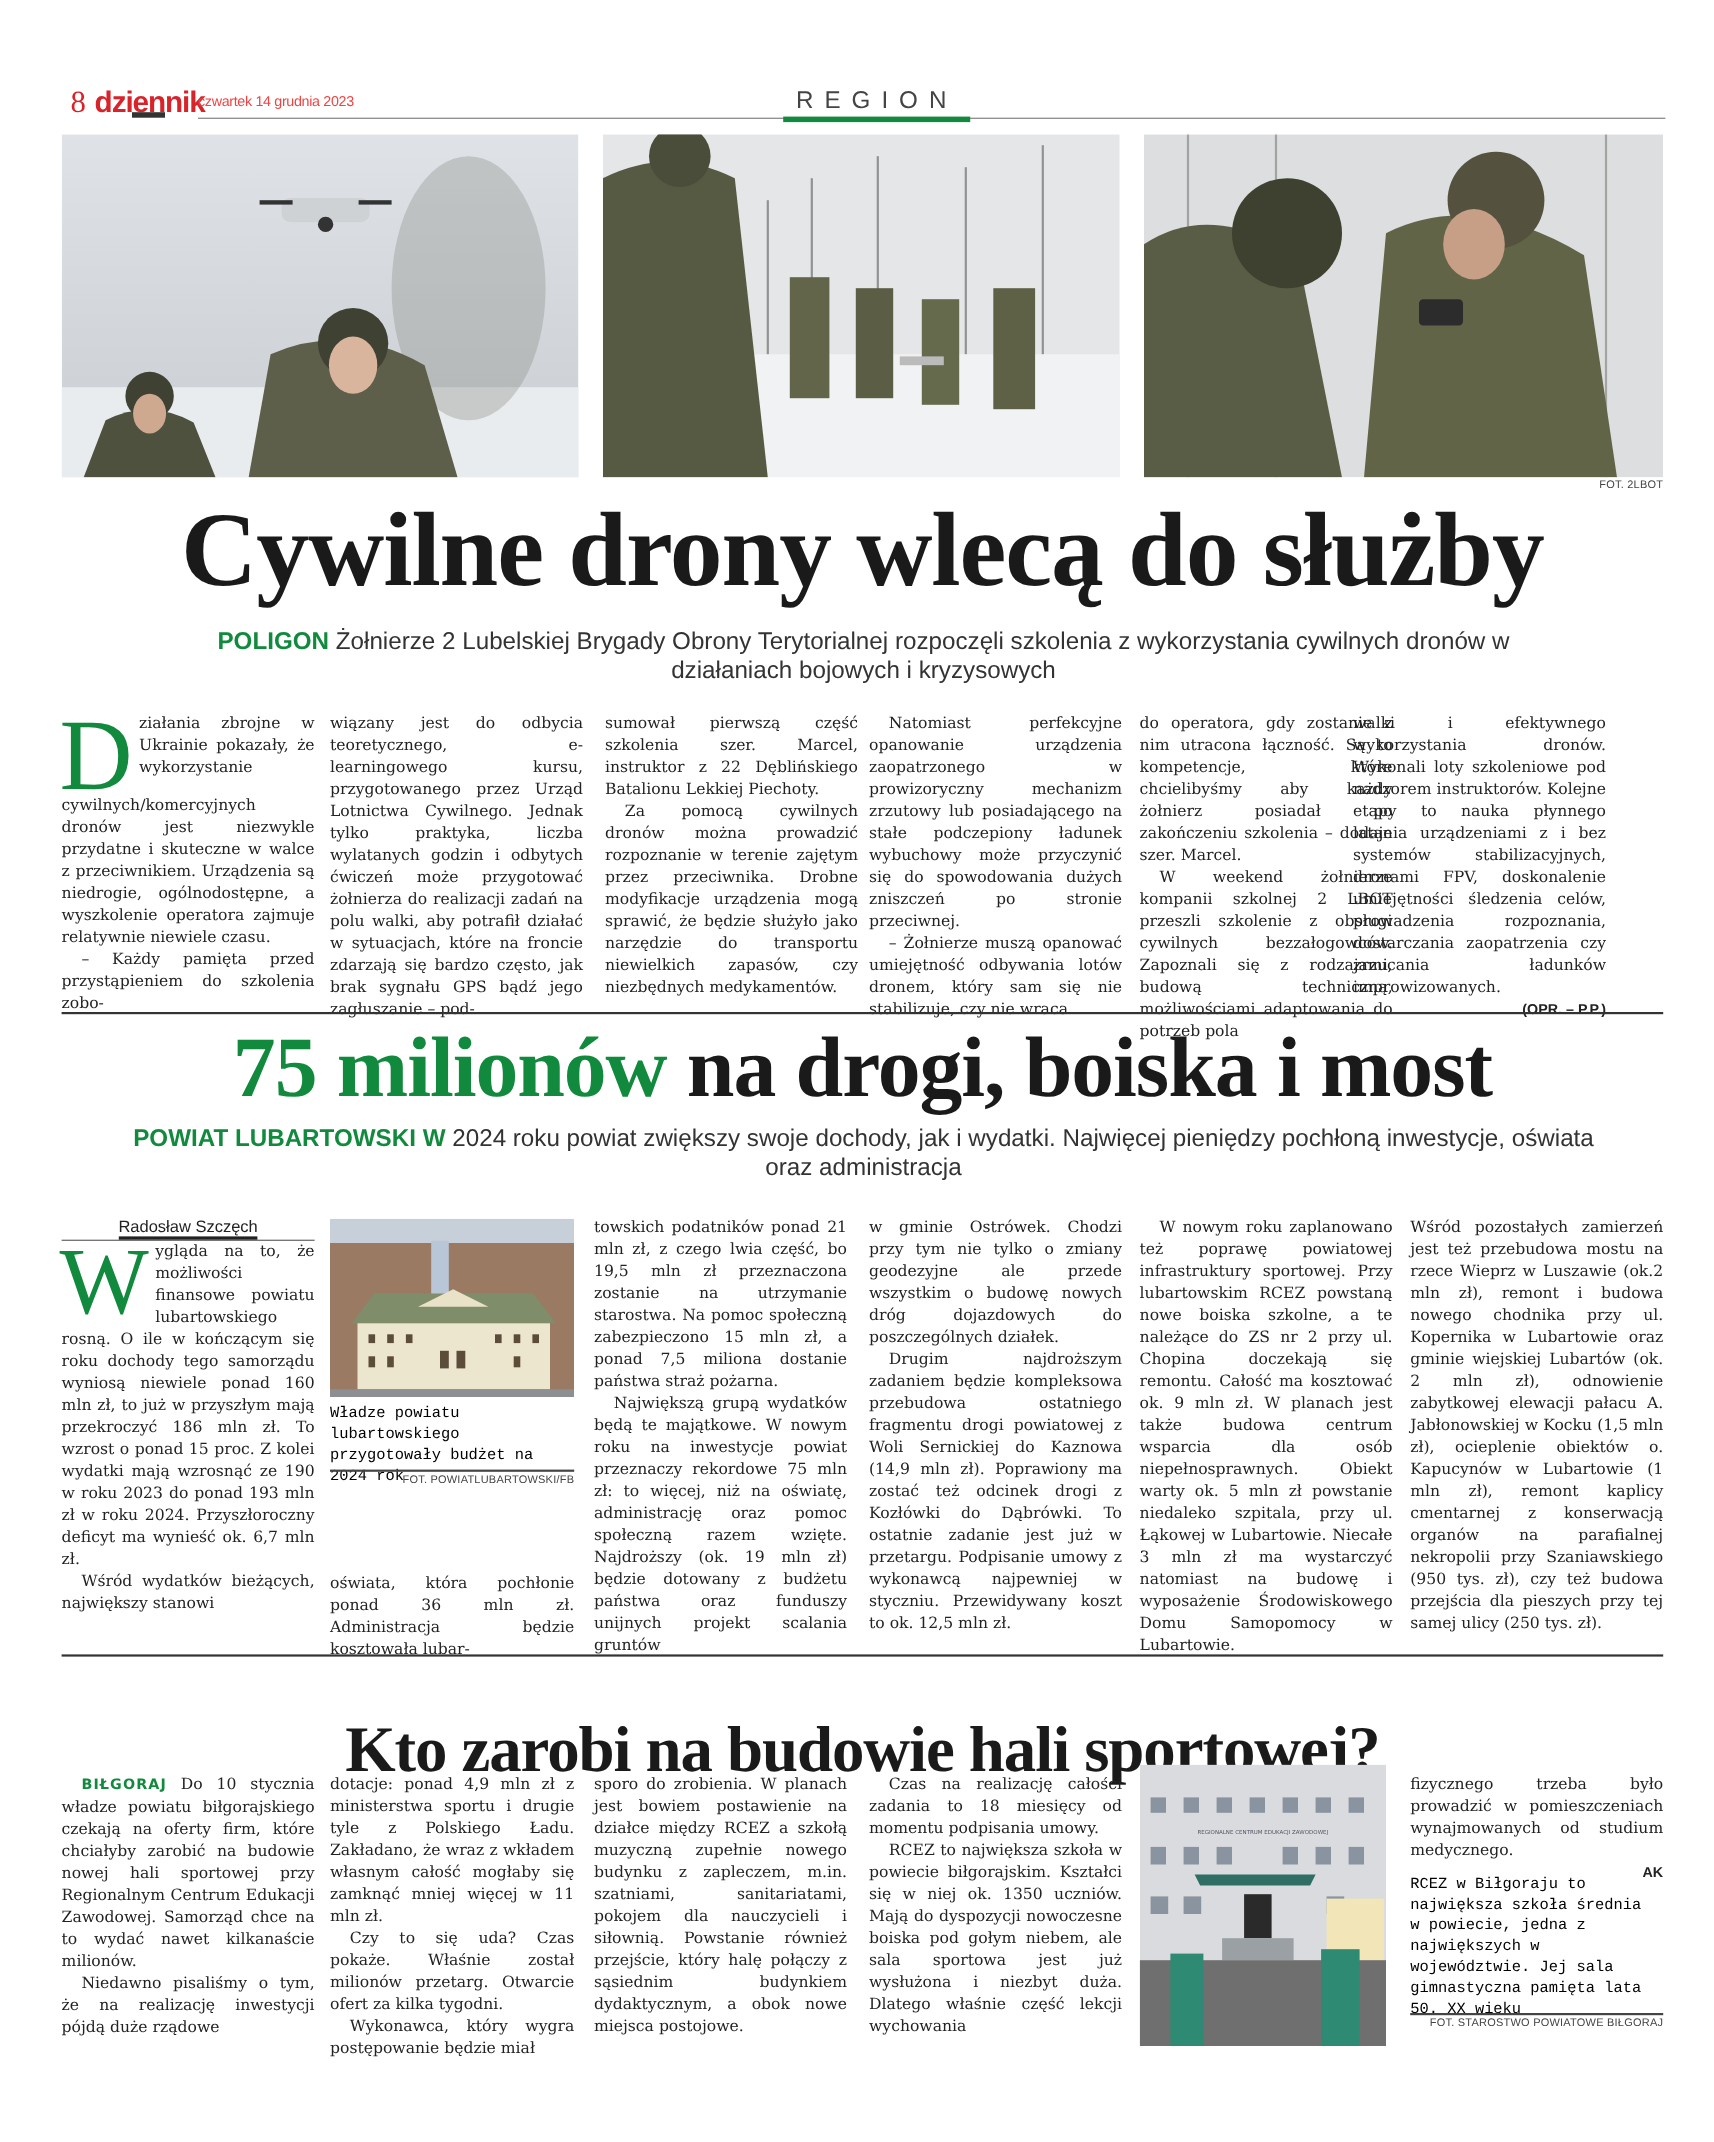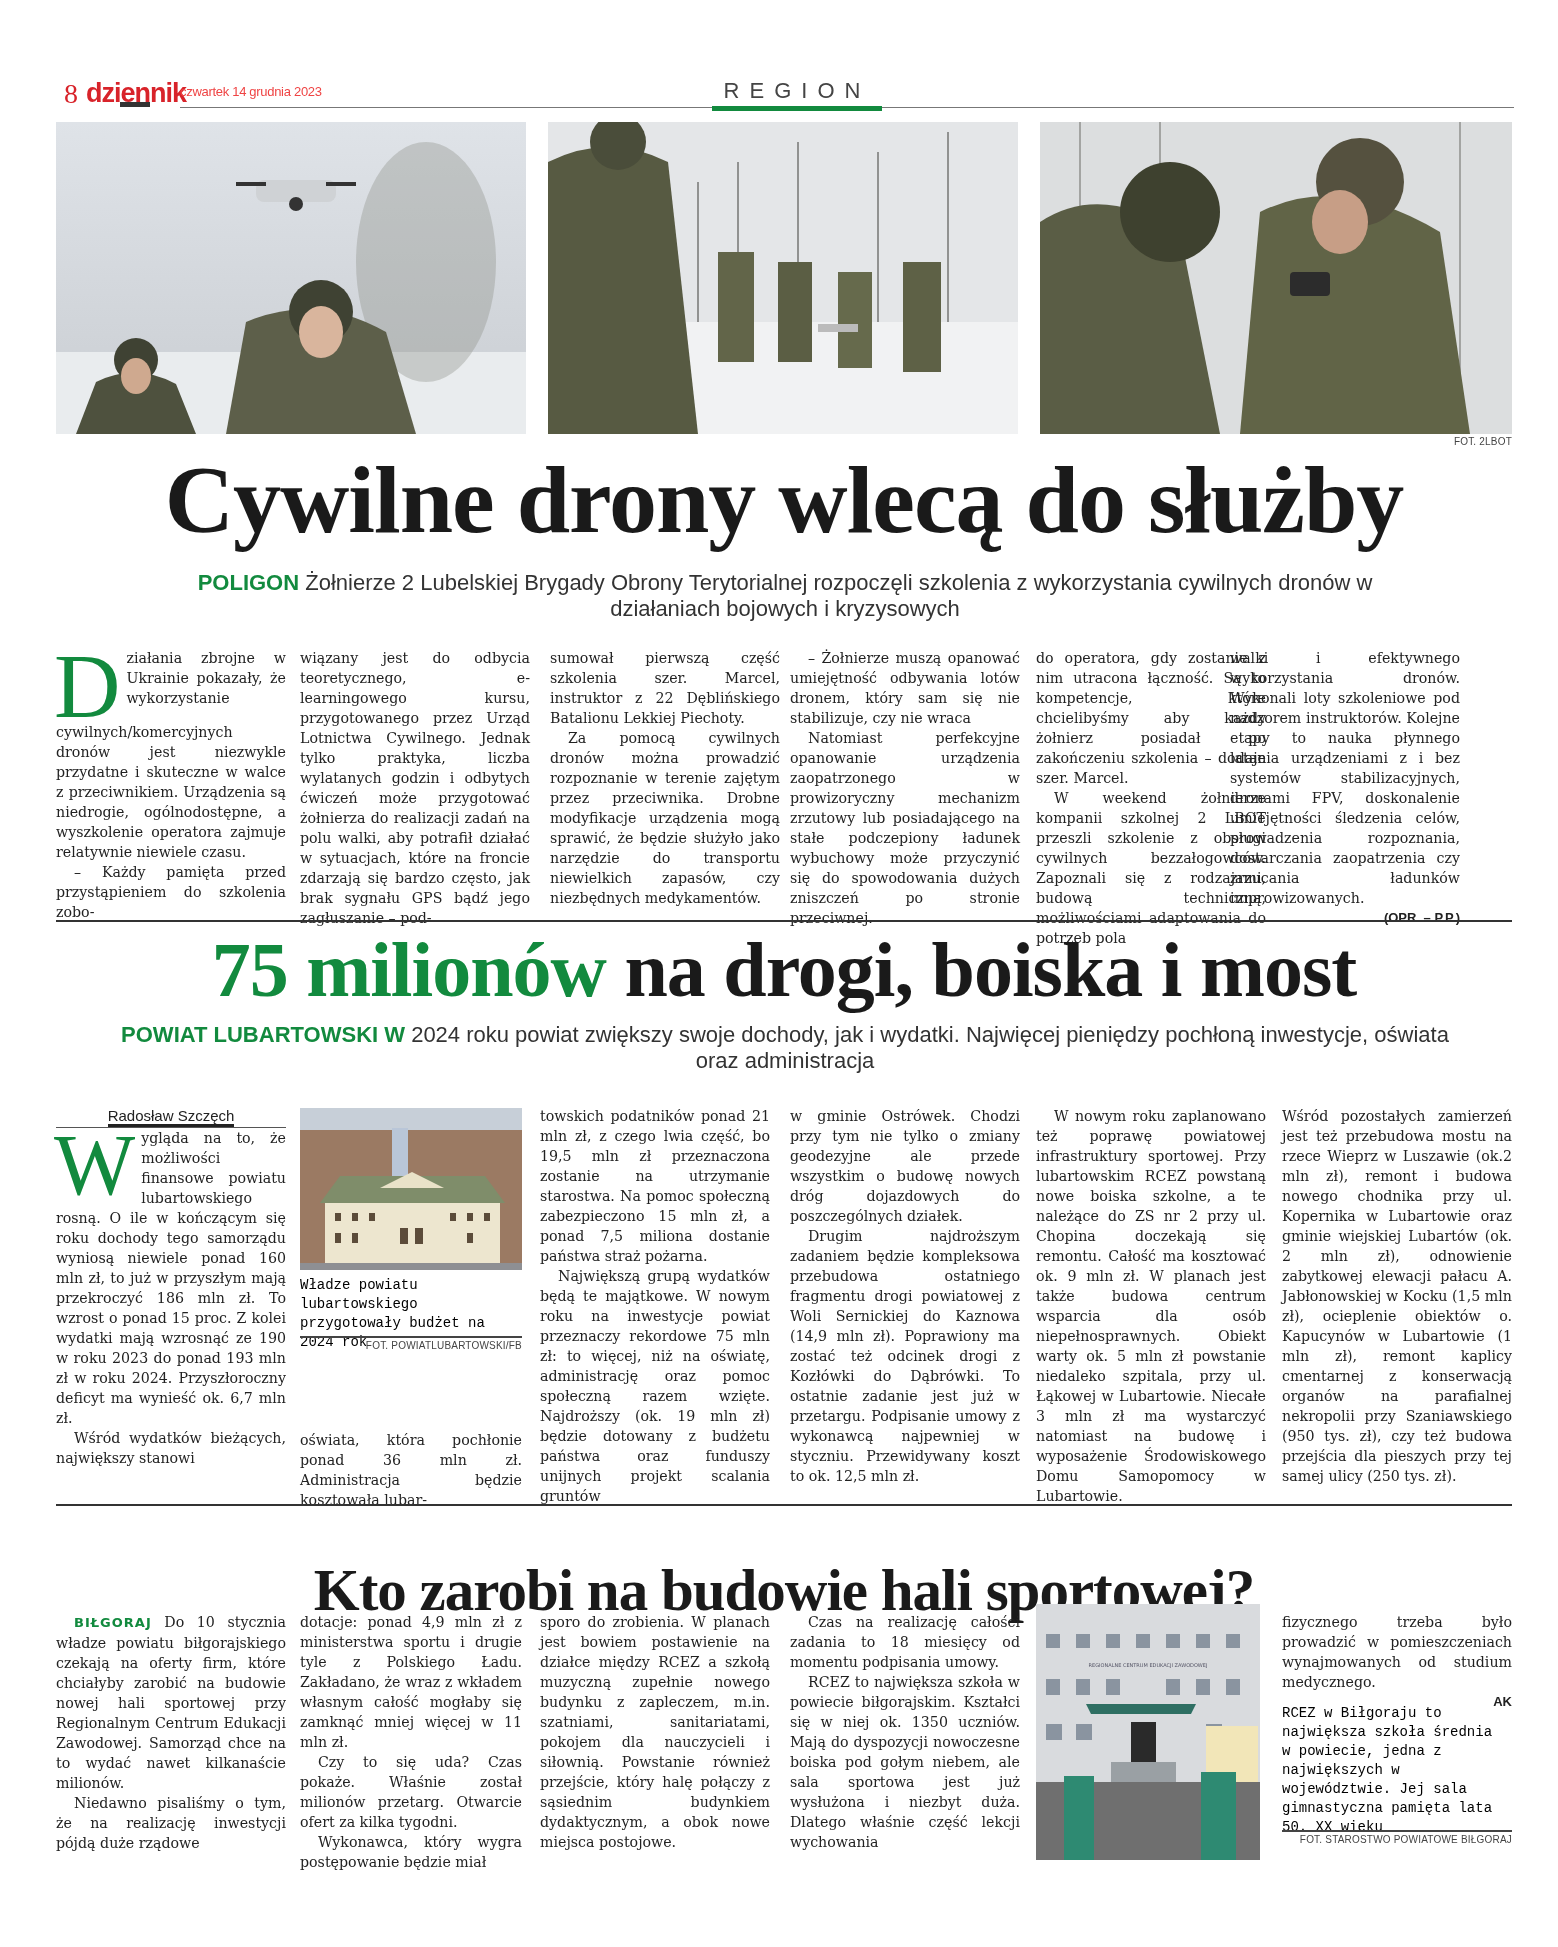--- a/index.html
+++ b/index.html
@@ -122,22 +122,22 @@
   <p class="ind">– Każdy pamięta przed przystąpieniem do szkolenia zobo-</p>
 </div>
 <div class="abs col" style="left:300px;top:648px;width:230px;">
   <p>wiązany jest do odbycia teoretycznego, e-learningowego kursu, przygotowanego przez Urząd Lotnictwa Cywilnego. Jednak tylko praktyka, liczba wylatanych godzin i odbytych ćwiczeń może przygotować żołnierza do realizacji zadań na polu walki, aby potrafił działać w sytuacjach, które na froncie zdarzają się bardzo często, jak brak sygnału GPS bądź jego zagłuszanie – pod-</p>
 </div>
 <div class="abs col" style="left:550px;top:648px;width:230px;">
   <p>sumował pierwszą część szkolenia szer. Marcel, instruktor z 22 Dęblińskiego Batalionu Lekkiej Piechoty.</p>
   <p class="ind">Za pomocą cywilnych dronów można prowadzić rozpoznanie w terenie zajętym przez przeciwnika. Drobne modyfikacje urządzenia mogą sprawić, że będzie służyło jako narzędzie do transportu niewielkich zapasów, czy niezbędnych medykamentów.</p>
 </div>
 <div class="abs col" style="left:790px;top:648px;width:230px;">
+  <p class="ind">Natomiast perfekcyjne opanowanie urządzenia zaopatrzonego w prowizoryczny mechanizm zrzutowy lub posiadającego na stałe podczepiony ładunek wybuchowy może przyczynić się do spowodowania dużych zniszczeń po stronie przeciwnej.</p>
   <p class="ind">– Żołnierze muszą opanować umiejętność odbywania lotów dronem, który sam się nie stabilizuje, czy nie wraca</p>
-  <p class="ind">Natomiast perfekcyjne opanowanie urządzenia zaopatrzonego w prowizoryczny mechanizm zrzutowy lub posiadającego na stałe podczepiony ładunek wybuchowy może przyczynić się do spowodowania dużych zniszczeń po stronie przeciwnej.</p>
 </div>
 <div class="abs col" style="left:1036px;top:648px;width:230px;">
   <p>do operatora, gdy zostanie z nim utracona łączność. Są to kompetencje, które chcielibyśmy aby każdy żołnierz posiadał po zakończeniu szkolenia – dodaje szer. Marcel.</p>
   <p class="ind">W weekend żołnierze kompanii szkolnej 2 LBOT przeszli szkolenie z obsługi cywilnych bezzałogowców. Zapoznali się z rodzajami, budową techniczną, możliwościami adaptowania do potrzeb pola</p>
 </div>
 <div class="abs col" style="left:1230px;top:648px;width:230px;">
   <p>walki i efektywnego wykorzystania dronów. Wykonali loty szkoleniowe pod nadzorem instruktorów. Kolejne etapy to nauka płynnego latania urządzeniami z i bez systemów stabilizacyjnych, dronami FPV, doskonalenie umiejętności śledzenia celów, prowadzenia rozpoznania, dostarczania zaopatrzenia czy zrzucania ładunków improwizowanych.</p>
   <span class="sign">(OPR. – P.P.)</span>
 </div>
 

